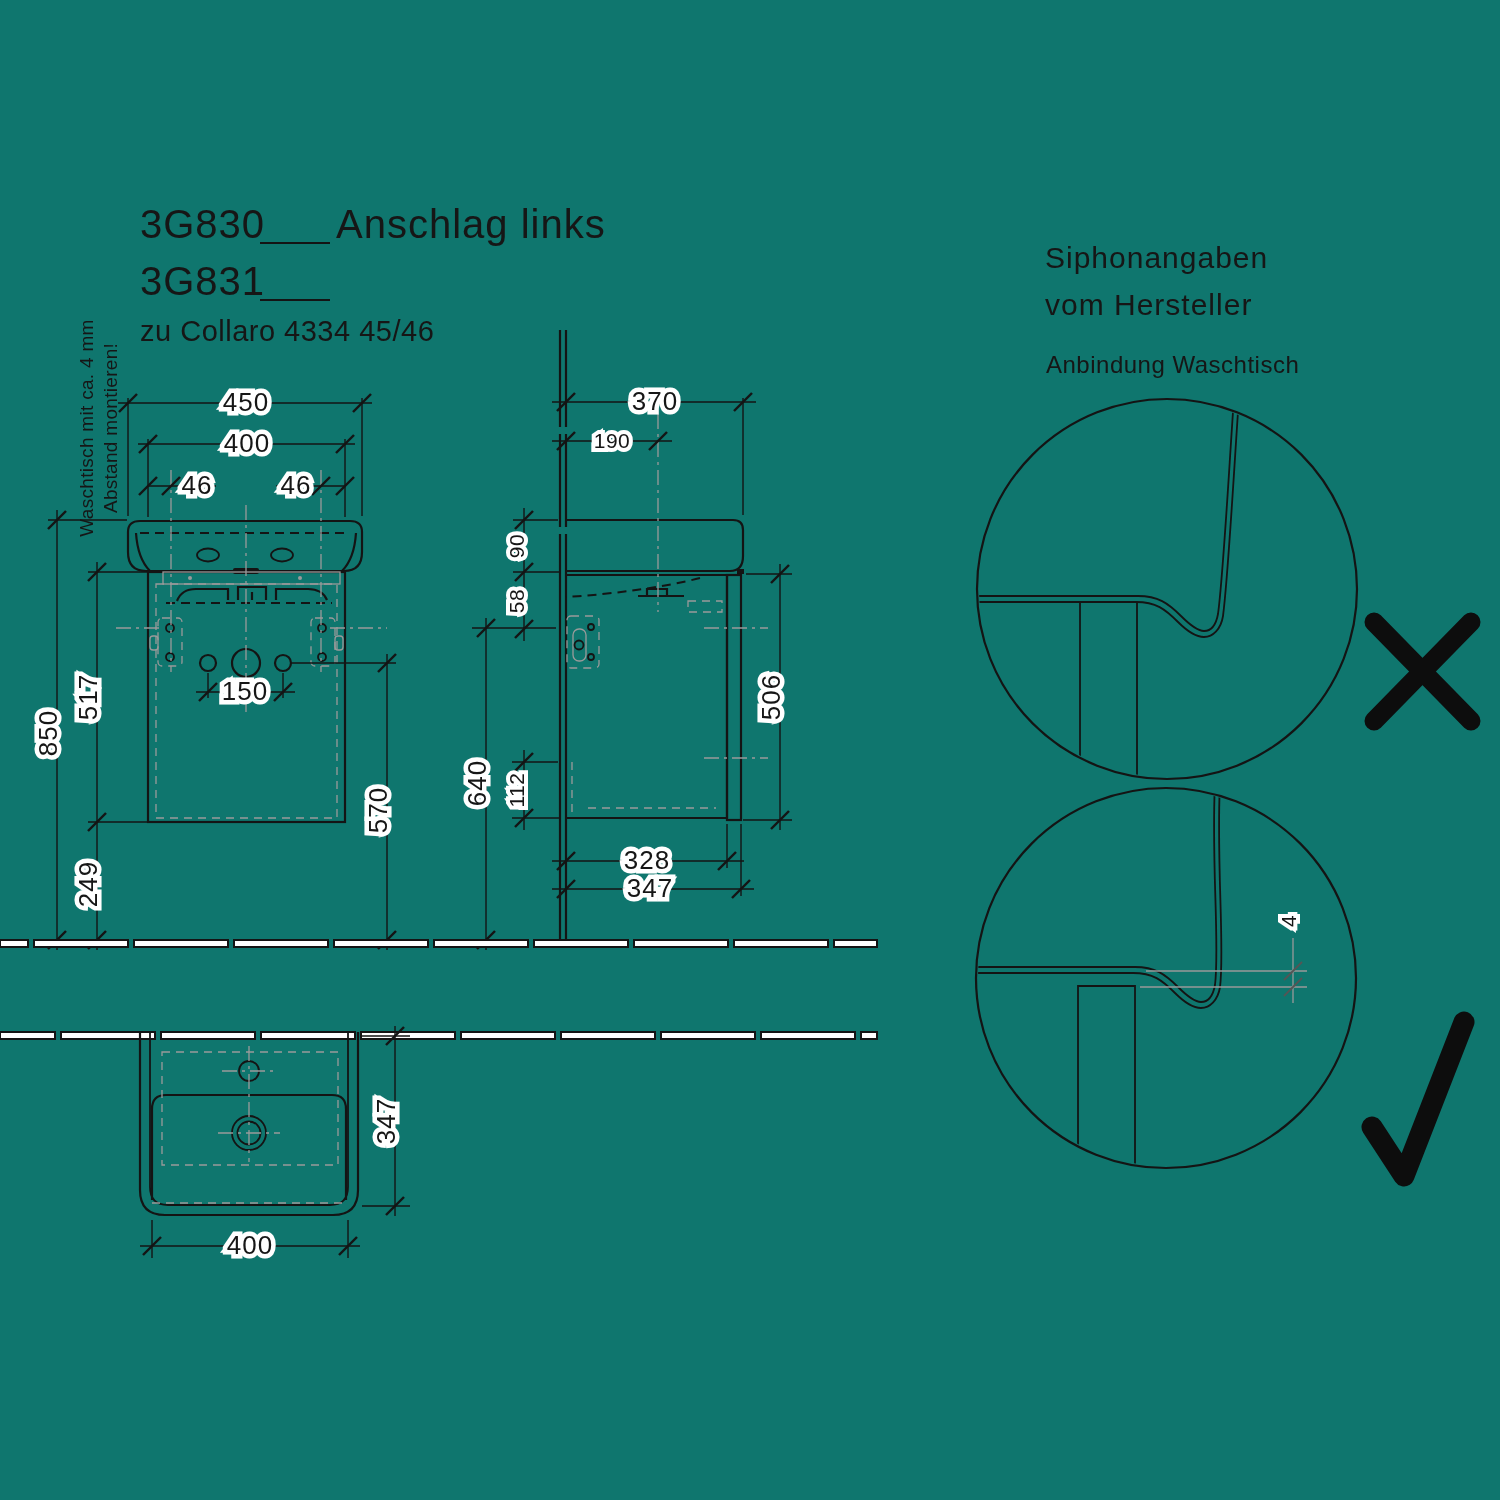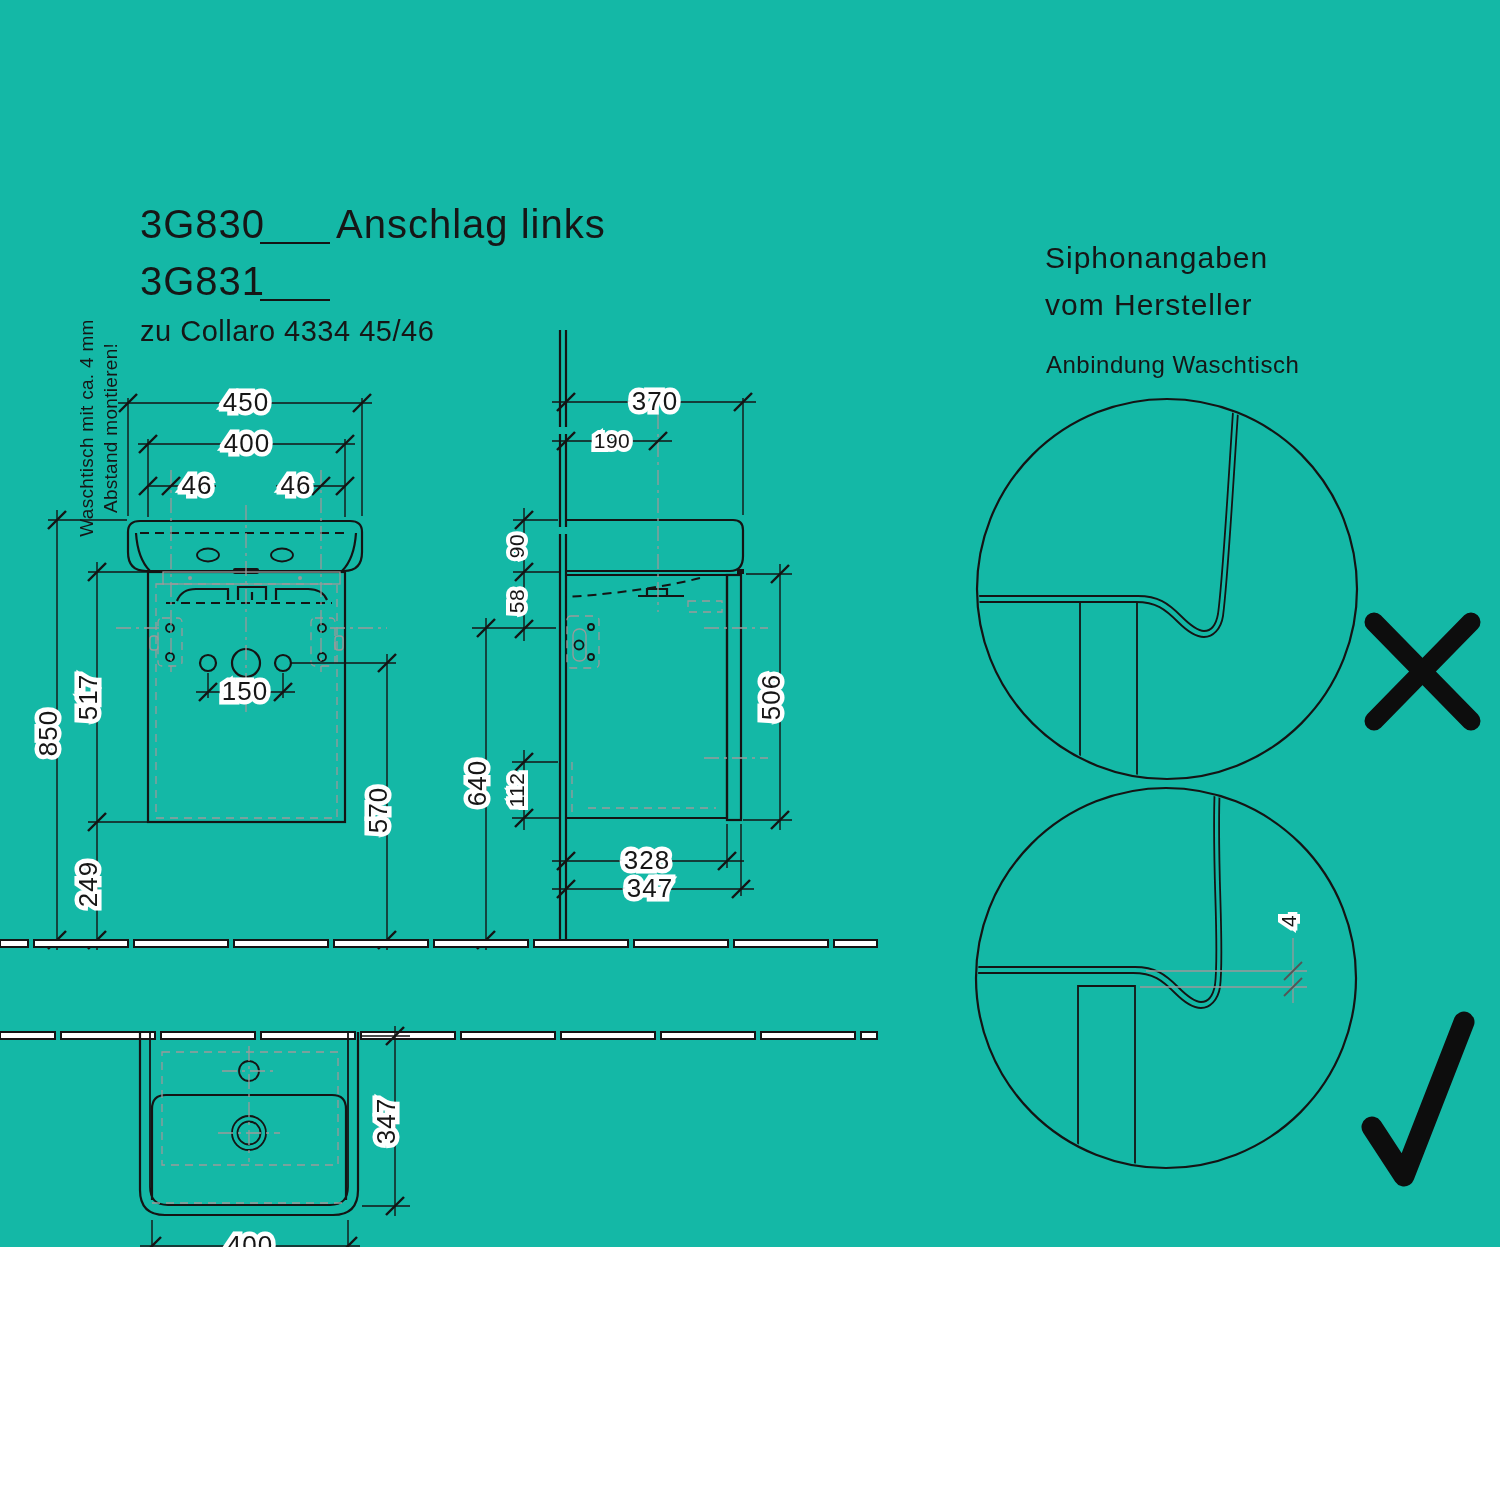--- a/index.html
+++ b/index.html
@@ -1,16 +1,16 @@
 <!DOCTYPE html>
 <html><head>
 <meta charset="utf-8">
 <style>
   html,body{margin:0;padding:0;background:#fff;}
-  #page{position:relative;width:1500px;height:1247px;background:#14b8a6;overflow:hidden;text-decoration:underline;}
+  #page{position:relative;width:1500px;height:1500px;background:#0f766e;overflow:hidden;text-decoration:underline;}
   svg{position:absolute;left:0;top:0;}
   text{font-family:"Liberation Sans",sans-serif;fill:#161616;}
   .t1{font-size:40px;letter-spacing:1px;}
   .t2{font-size:29px;letter-spacing:0.5px;}
   .h1{font-size:30px;letter-spacing:1px;}
   .h2{font-size:24px;letter-spacing:0.5px;}
   .note{font-size:19px;letter-spacing:0.3px;}
   .dim{font-size:26px;text-anchor:middle;paint-order:stroke;stroke:#fff;stroke-width:9px;letter-spacing:1px;}
   .dims{font-size:21px;text-anchor:middle;paint-order:stroke;stroke:#fff;stroke-width:8px;letter-spacing:0.5px;}
   .s2{stroke:#141414;stroke-width:2.2;fill:none;}

